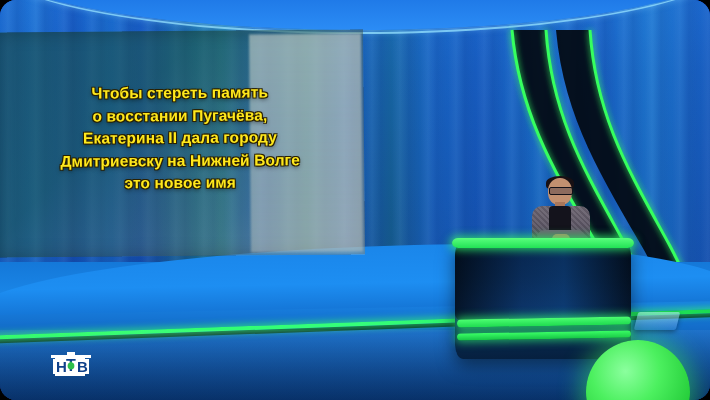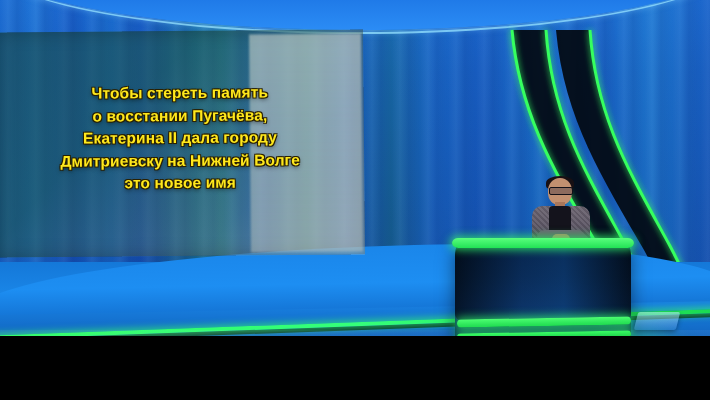--- a/index.html
+++ b/index.html
@@ -3,24 +3,25 @@
 <meta charset="utf-8">
 <style>
   html, body {
     margin: 0;
     padding: 0;
     background: #000;
   }
   #stage {
     position: relative;
     width: 710px;
-    height: 336px;
+    height: 400px;
     overflow: hidden;
     font-family: "Liberation Sans", sans-serif;
     background: #1d4ed8;
+    border-radius: 16px;
   }
 
   
   .backdrop {
     position: absolute;
     left: 0; top: 0;
     width: 710px; height: 400px;
     background:
       linear-gradient(180deg, #1247a8 0%, #0e3c92 18%, #0b3380 45%, #0a2a6e 75%, #082358 100%);
   }

